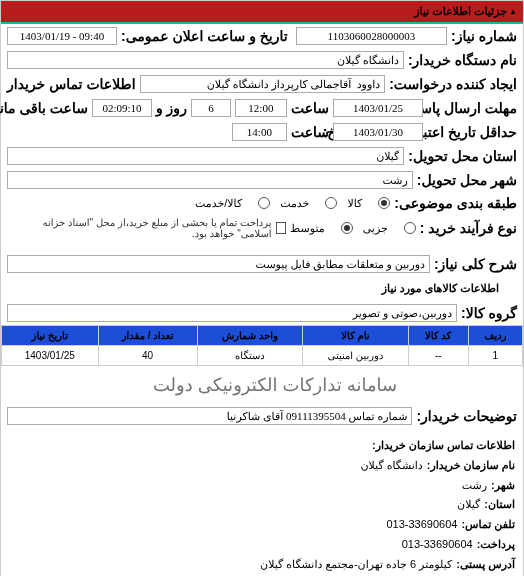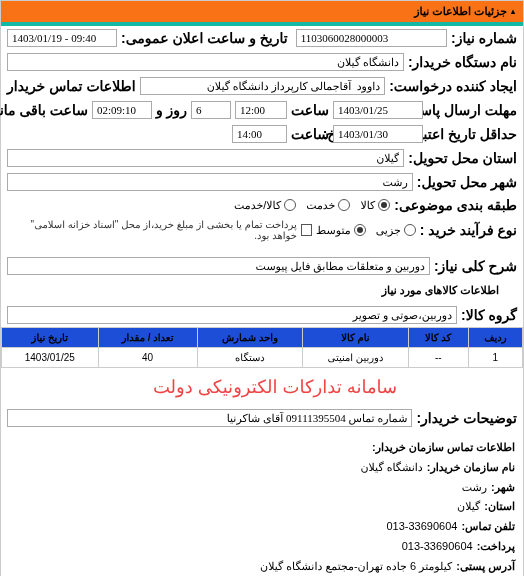--- a/index.html
+++ b/index.html
@@ -8,24 +8,24 @@
   font-size: 11px;
   background: #f0f0f0;
   width: 524px;
   direction: rtl;
 }
 .container {
   background: #fff;
   border: 1px solid #ccc;
 }
 .panel-header {
-  background: #f97316;
+  background: #b91c1c;
   padding: 4px 8px;
   font-weight: bold;
-  border-bottom: 4px solid #14b8a6;
+  border-bottom: 2px solid #14b8a6;
   display: flex;
   align-items: center;
 }
 .panel-header::before {
   content: "▴";
   margin-left: 4px;
   font-size: 8px;
 }
 .form-row {
   display: flex;
@@ -37,25 +37,26 @@
   font-weight: bold;
   font-size: 14px;
   white-space: nowrap;
 }
 .form-input {
   border: 1px solid #aaa;
   background: #fff;
   padding: 2px 4px;
   font-size: 11px;
   font-family: Tahoma;
+  text-align: center;
   direction: ltr;
 }
 .form-input.wide { flex: 1; text-align: right; direction: rtl; }
 .radio-group { display: flex; gap: 10px; align-items: center; }
-.radio-item { display: flex; align-items: center; gap: 3px; }
+.radio-item { display: flex; align-items: center; gap: 16px; }
 .radio {
   width: 12px; height: 12px; border: 1px solid #555; border-radius: 50%;
   display: inline-block; position: relative;
 }
 .radio.checked::after {
   content: ""; width: 6px; height: 6px; background: #333; border-radius: 50%;
   position: absolute; top: 2px; left: 2px;
 }
 .checkbox {
   width: 12px; height: 12px; border: 1px solid #555;
@@ -76,21 +77,21 @@
   padding: 4px 6px;
   text-align: center;
 }
 .table th {
   background: #1d4ed8;
   font-weight: bold;
 }
 .watermark {
   position: relative;
   text-align: center;
-  color: #ef4444;
+  color: #737373;
   font-size: 18px;
   padding: 8px 0;
   letter-spacing: 1px;
   margin-left: 26px;
 }
 .info-block {
   padding: 8px;
   font-size: 11px;
   line-height: 1.8;
 }

